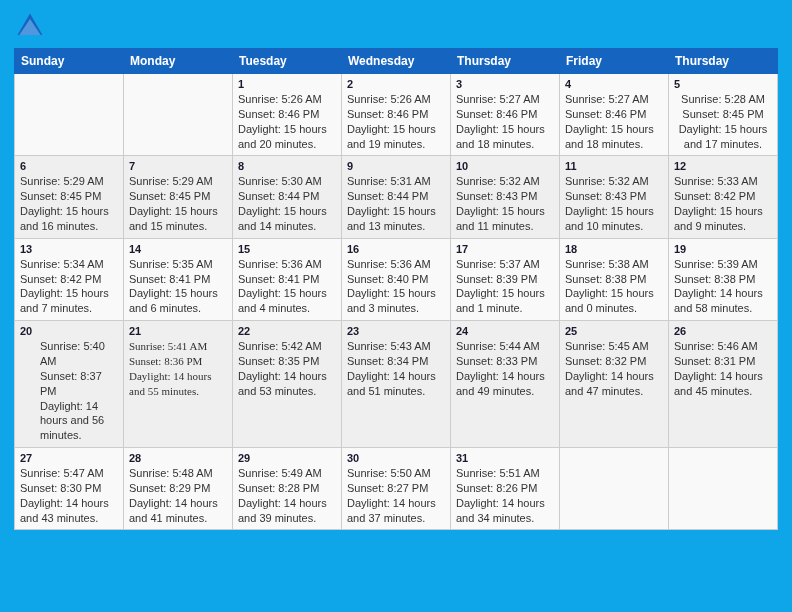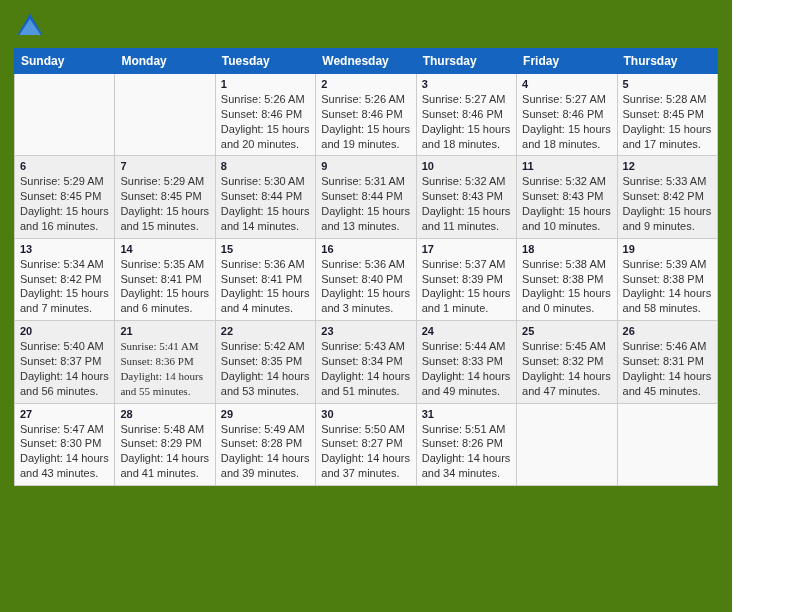--- a/index.html
+++ b/index.html
@@ -4,23 +4,23 @@
   <style>
     * { box-sizing: border-box; margin: 0; padding: 0; }
     body {
       font-family: Arial, sans-serif;
       background: #fff;
       width: 792px;
       min-height: 612px;
       padding: 0;
     }
     .page {
-      width: 732px;
+      width: 792px;
       min-height: 612px;
-      background: #4d7c0f;
+      background: #0ea5e9;
       padding: 10px 14px 14px 14px;
     }
     .header {
       display: flex;
       justify-content: space-between;
       align-items: flex-start;
       margin-bottom: 6px;
     }
     .logo {
       display: flex;
@@ -162,21 +162,21 @@
 Daylight: 15 hours and 18 minutes.</div>
           </td>
           <td>
             <span class="day-num">4</span>
             <div class="day-info" style="white-space: pre-line;">Sunrise: 5:27 AM
 Sunset: 8:46 PM
 Daylight: 15 hours and 18 minutes.</div>
           </td>
           <td>
             <span class="day-num">5</span>
-            <div class="day-info" style="white-space: pre-line;">Sunrise: 5:28 AM
+            <div class="day-info" style="white-space: pre-line; text-align: center;">Sunrise: 5:28 AM
 Sunset: 8:45 PM
 Daylight: 15 hours and 17 minutes.</div>
           </td>
         </tr>
         <tr>
           <td>
             <span class="day-num">6</span>
             <div class="day-info" style="white-space: pre-line;">Sunrise: 5:29 AM
 Sunset: 8:45 PM
 Daylight: 15 hours and 16 minutes.</div>
@@ -258,21 +258,21 @@
           <td>
             <span class="day-num">19</span>
             <div class="day-info" style="white-space: pre-line;">Sunrise: 5:39 AM
 Sunset: 8:38 PM
 Daylight: 14 hours and 58 minutes.</div>
           </td>
         </tr>
         <tr>
           <td>
             <span class="day-num">20</span>
-            <div class="day-info" style="white-space: pre-line;">Sunrise: 5:40 AM
+            <div class="day-info" style="white-space: pre-line; margin-left: 20px;">Sunrise: 5:40 AM
 Sunset: 8:37 PM
 Daylight: 14 hours and 56 minutes.</div>
           </td>
           <td>
             <span class="day-num">21</span>
             <div class="day-info" style="white-space: pre-line; font-family: Liberation Serif, serif;">Sunrise: 5:41 AM
 Sunset: 8:36 PM
 Daylight: 14 hours and 55 minutes.</div>
           </td>
           <td>

